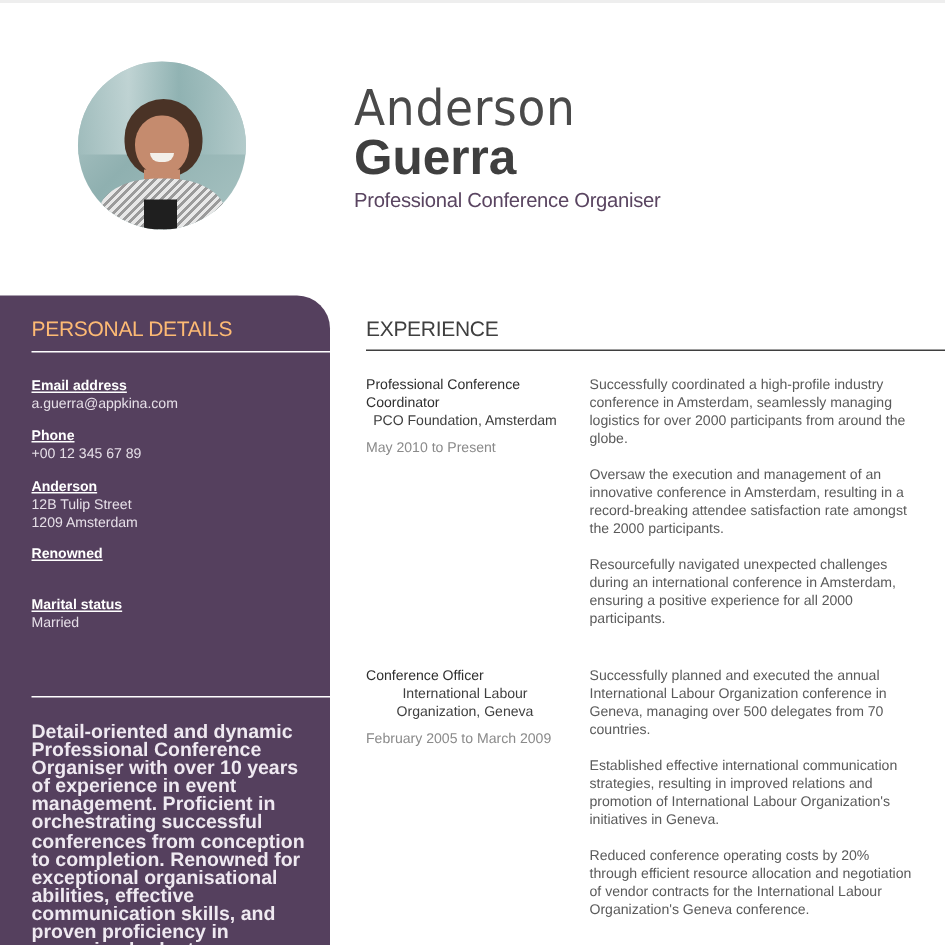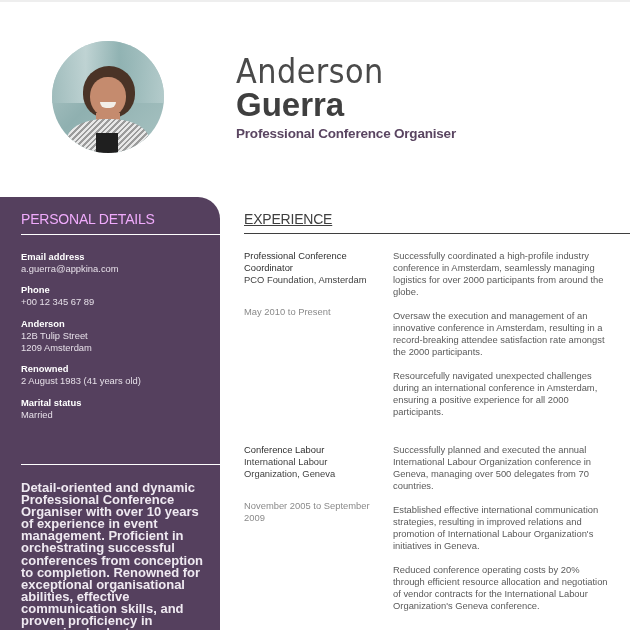--- a/index.html
+++ b/index.html
@@ -33,49 +33,49 @@
     font-family: "DejaVu Sans", sans-serif; font-weight: normal;
     transform: scaleX(0.92); transform-origin: left top;
     -webkit-text-stroke: 0px;
   }
   .name-last {
     position: absolute; left: 236px; top: 86px;
     font-size: 33px; font-weight: bold; color: #3f3f3f;
   }
   .job-title {
     position: absolute; left: 236px; top: 126px;
-    font-size: 13.5px; color: #5a4561; font-weight: bold; letter-spacing: -0.2px;
+    font-size: 13.5px; color: #5a4561; font-weight: normal; letter-spacing: -0.2px;
   }
 
   
   .sidebar {
     position: absolute; left: 0; top: 197px; width: 220px; height: 440px;
     background: #55405e; border-top-right-radius: 22px; color: #ffffff;
   }
   .sb-heading {
-    position: absolute; left: 21px; font-size: 14px; color: #f0abfc;
+    position: absolute; left: 21px; font-size: 14px; color: #fdba74;
     letter-spacing: -0.2px;
   }
   .sb-rule { position: absolute; left: 21px; width: 199px; height: 1px; background: #ffffff; }
   .sb-field { position: absolute; left: 21px; width: 190px; font-size: 9.4px; line-height: 12px; }
-  .sb-label { font-weight: bold; color: #ffffff; }
+  .sb-label { font-weight: bold; color: #ffffff; text-decoration: underline; }
   .sb-value { color: #e6dfe8; }
   .sb-summary {
     position: absolute; left: 21px; top: 285px; width: 190px;
     font-size: 13px; line-height: 12.1px; color: #efe9f1; font-weight: bold;
   }
 
   
-  .main-heading { position: absolute; left: 244px; top: 211px; font-size: 14px; color: #3f3f3f; letter-spacing: -0.2px; text-decoration: underline; }
+  .main-heading { position: absolute; left: 244px; top: 211px; font-size: 14px; color: #3f3f3f; letter-spacing: -0.2px; }
   .main-rule { position: absolute; left: 244px; top: 233px; width: 386px; height: 1px; background: #3f3f3f; }
   .job { position: absolute; left: 244px; width: 380px; }
   .job-left { position: absolute; left: 0; top: 0; width: 132px; font-size: 9.4px; line-height: 12px; }
   .job-role { font-weight: normal; color: #2f2f2f; }
-  .job-org { color: #3f3f3f; }
-  .job-dates { color: #8a8a8a; margin-top: 20px; }
+  .job-org { color: #3f3f3f; text-align: center; }
+  .job-dates { color: #8a8a8a; margin-top: 6px; }
   .job-right { position: absolute; left: 149px; top: 0; width: 220px; font-size: 9.4px; line-height: 12px; color: #5a5a5a; }
   .job-right p { margin-bottom: 12px; }
 </style>
 </head>
 <body>
 
 <div class="topbar"></div>
 
 <div class="photo">
   <div class="bg-glass"></div>
@@ -102,21 +102,20 @@
     <div class="sb-label">Phone</div>
     <div class="sb-value">+00 12 345 67 89</div>
   </div>
   <div class="sb-field" style="top:121px">
     <div class="sb-label">Anderson</div>
     <div class="sb-value">12B Tulip Street</div>
     <div class="sb-value">1209 Amsterdam</div>
   </div>
   <div class="sb-field" style="top:166px">
     <div class="sb-label">Renowned</div>
-    <div class="sb-value">2 August 1983 (41 years old)</div>
   </div>
   <div class="sb-field" style="top:200px">
     <div class="sb-label">Marital status</div>
     <div class="sb-value">Married</div>
   </div>
 
   <div class="sb-rule" style="top:267px"></div>
   <div class="sb-summary">Detail-oriented and dynamic Professional Conference Organiser with over 10 years of experience in event management. Proficient in orchestrating successful conferences from conception to completion. Renowned for exceptional organisational abilities, effective communication skills, and proven proficiency in managing budgets. Demonstrated success in contract negotiation, client relations, and team synergy to deliver memorable conferences</div>
 </div>
 
@@ -131,22 +130,22 @@
   </div>
   <div class="job-right">
     <p>Successfully coordinated a high-profile industry conference in Amsterdam, seamlessly managing logistics for over 2000 participants from around the globe.</p>
     <p>Oversaw the execution and management of an innovative conference in Amsterdam, resulting in a record-breaking attendee satisfaction rate amongst the 2000 participants.</p>
     <p>Resourcefully navigated unexpected challenges during an international conference in Amsterdam, ensuring a positive experience for all 2000 participants.</p>
   </div>
 </div>
 
 <div class="job" style="top:444px">
   <div class="job-left">
-    <div class="job-role">Conference Labour</div>
+    <div class="job-role">Conference Officer</div>
     <div class="job-org">International Labour Organization, Geneva</div>
-    <div class="job-dates">November 2005 to September 2009</div>
+    <div class="job-dates">February 2005 to March 2009</div>
   </div>
   <div class="job-right">
     <p>Successfully planned and executed the annual International Labour Organization conference in Geneva, managing over 500 delegates from 70 countries.</p>
     <p>Established effective international communication strategies, resulting in improved relations and promotion of International Labour Organization's initiatives in Geneva.</p>
     <p>Reduced conference operating costs by 20% through efficient resource allocation and negotiation of vendor contracts for the International Labour Organization's Geneva conference.</p>
   </div>
 </div>
 
 </body></html>

